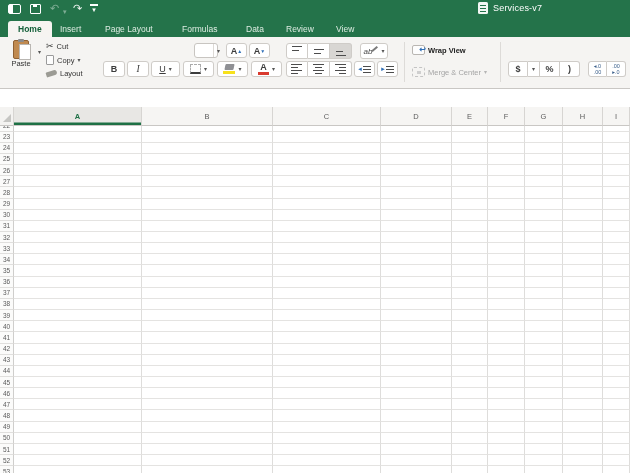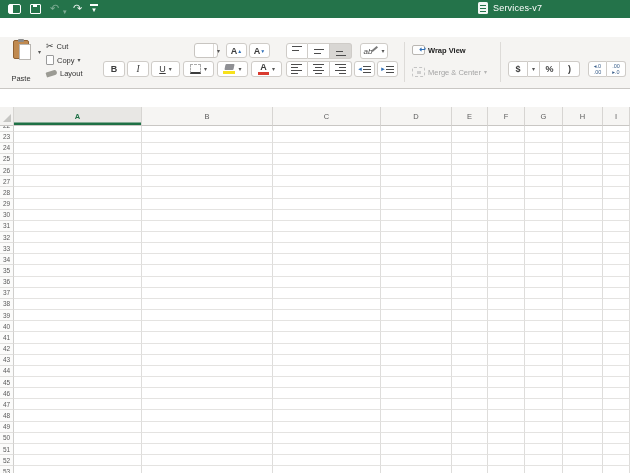--- a/index.html
+++ b/index.html
@@ -138,26 +138,35 @@
     <span class="chev-line">
         <span class="bar"></span>
         <span class="v">▾</span>
       </span>
     <div class="doc-title">
       <span class="doc-ico"></span>
       <span class="title-text">Services-v7</span>
     </div>
   </div>
 
+  <div class="tabbar">
+    <span class="tab active" style="left:8px;">Home</span>
+    <span class="tab" style="left:60px;">Insert</span>
+    <span class="tab" style="left:105px;">Page Layout</span>
+    <span class="tab" style="left:182px;">Formulas</span>
+    <span class="tab" style="left:246px;">Data</span>
+    <span class="tab" style="left:286px;">Review</span>
+    <span class="tab" style="left:336px;">View</span>
+  </div>
 
   <div class="ribbon">
 
     <div class="paste-btn">
       <span class="clip"></span>
-      <span class="rlabel" style="margin-top:15px;">Paste</span>
+      <span class="rlabel" style="margin-top:0;">Paste</span>
     </div>
     <span class="caret" style="position:absolute;left:38px;top:12px;">▾</span>
     <div class="small-row" style="left:46px;top:4px;">
       <span style="font-size:9px;color:#333;">✂</span>
       <span class="rlabel">Cut</span>
     </div>
     <div class="small-row" style="left:46px;top:18px;">
       <span class="copy-ico"></span>
       <span class="rlabel">Copy</span>
       <span class="caret">▾</span>

